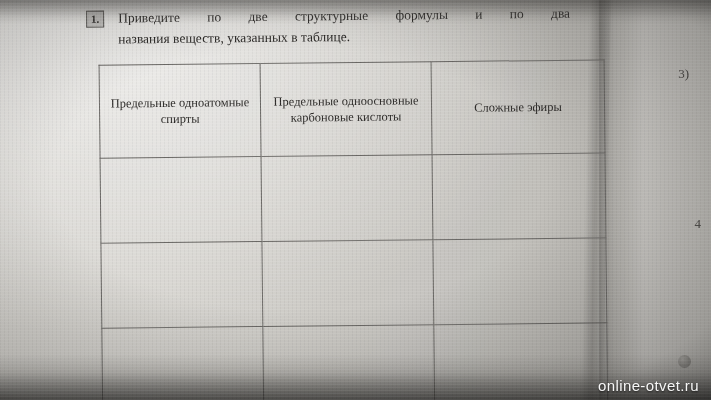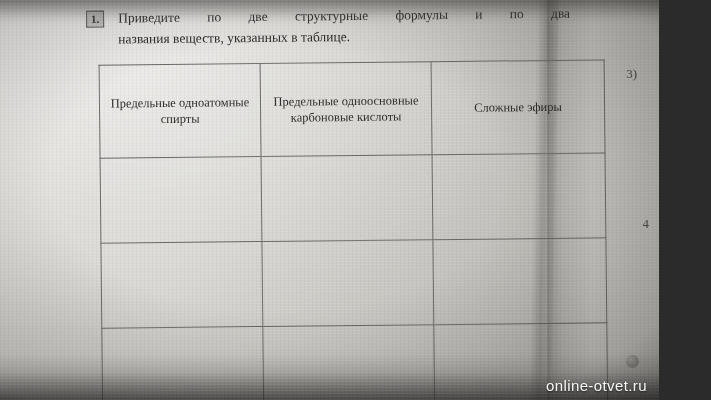--- a/index.html
+++ b/index.html
@@ -2,21 +2,21 @@
 <html><head>
 <meta charset="utf-8">
 <style>
   html, body {
     margin: 0;
     padding: 0;
     background: #2b2b2b;
   }
   #page {
     position: relative;
-    width: 659px;
+    width: 711px;
     height: 400px;
     overflow: hidden;
     background: #c9c7c2;
     font-family: "Liberation Serif", serif;
   }
   
   .paper {
     position: absolute;
     left: -10px;
     top: -14px;

